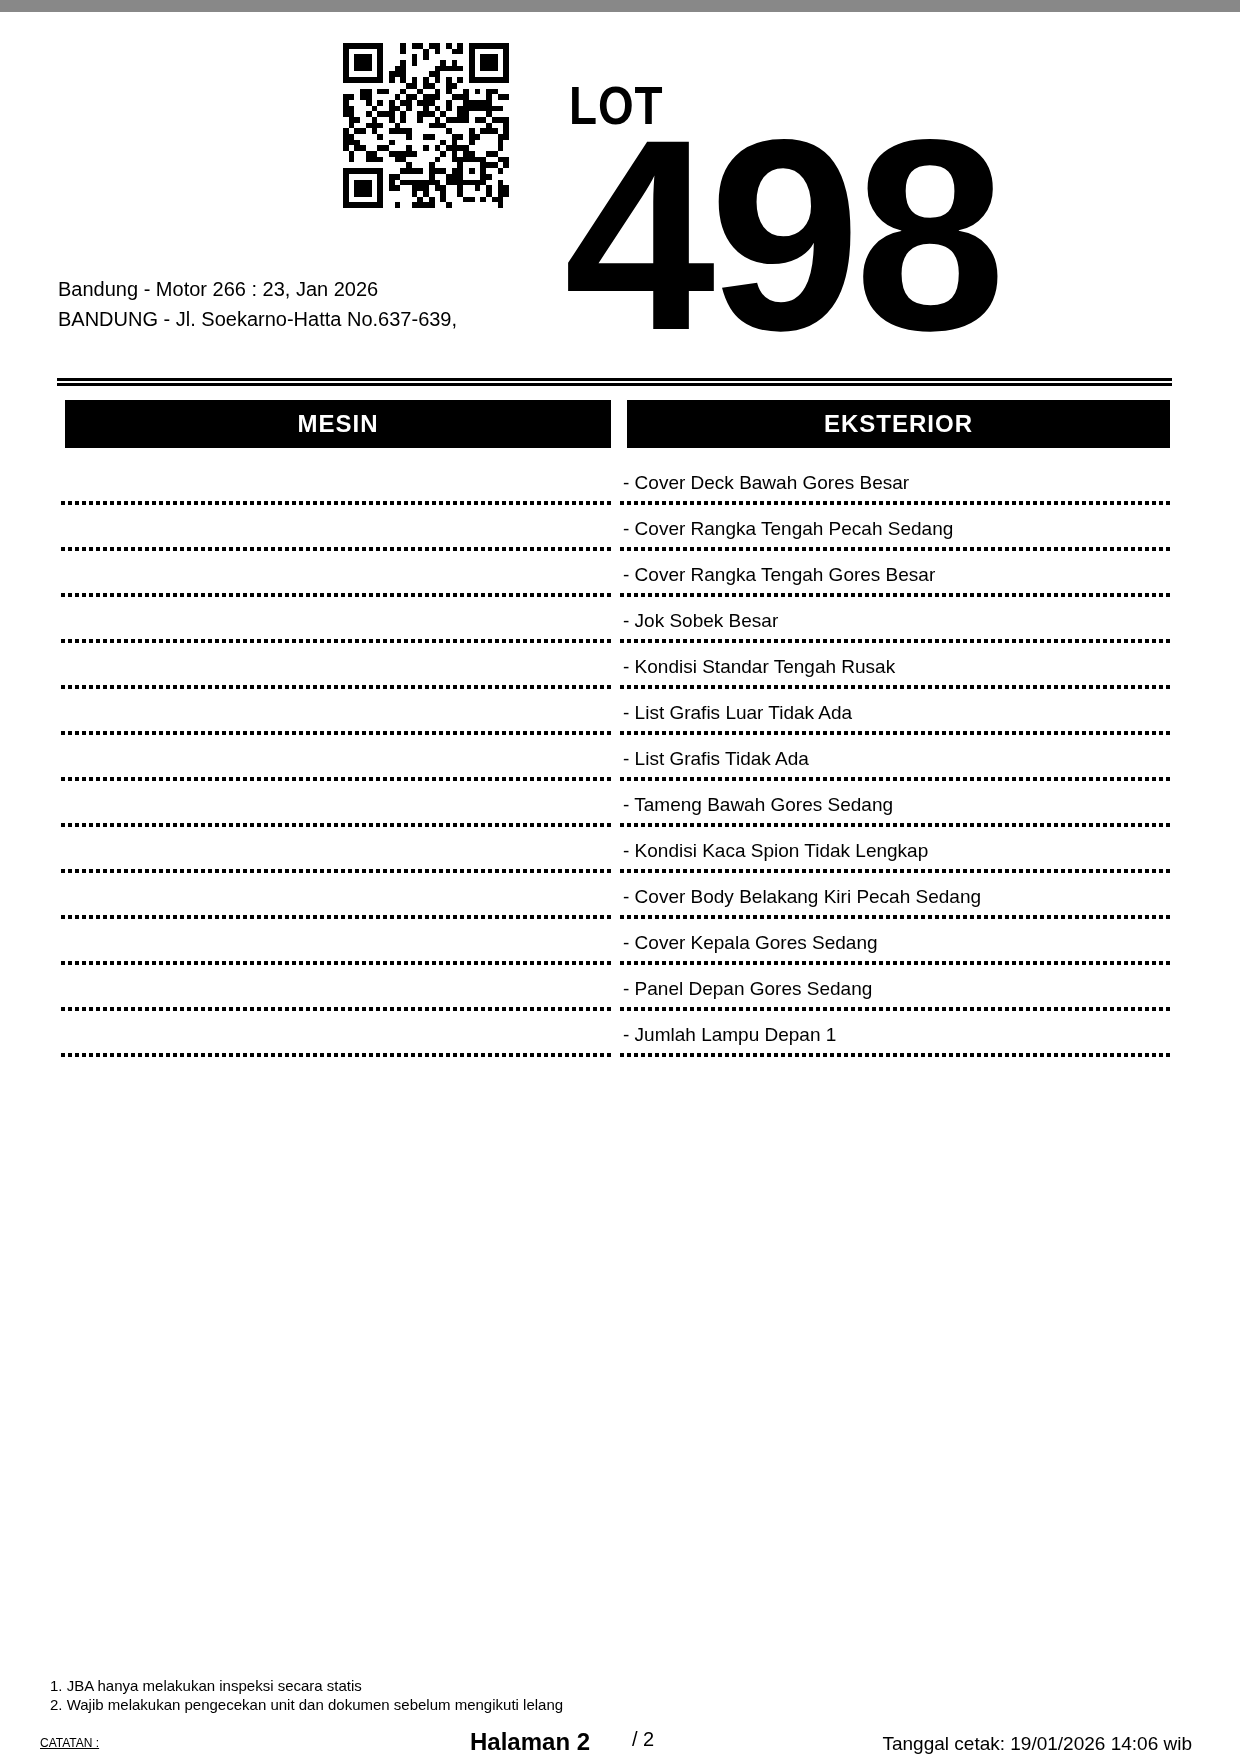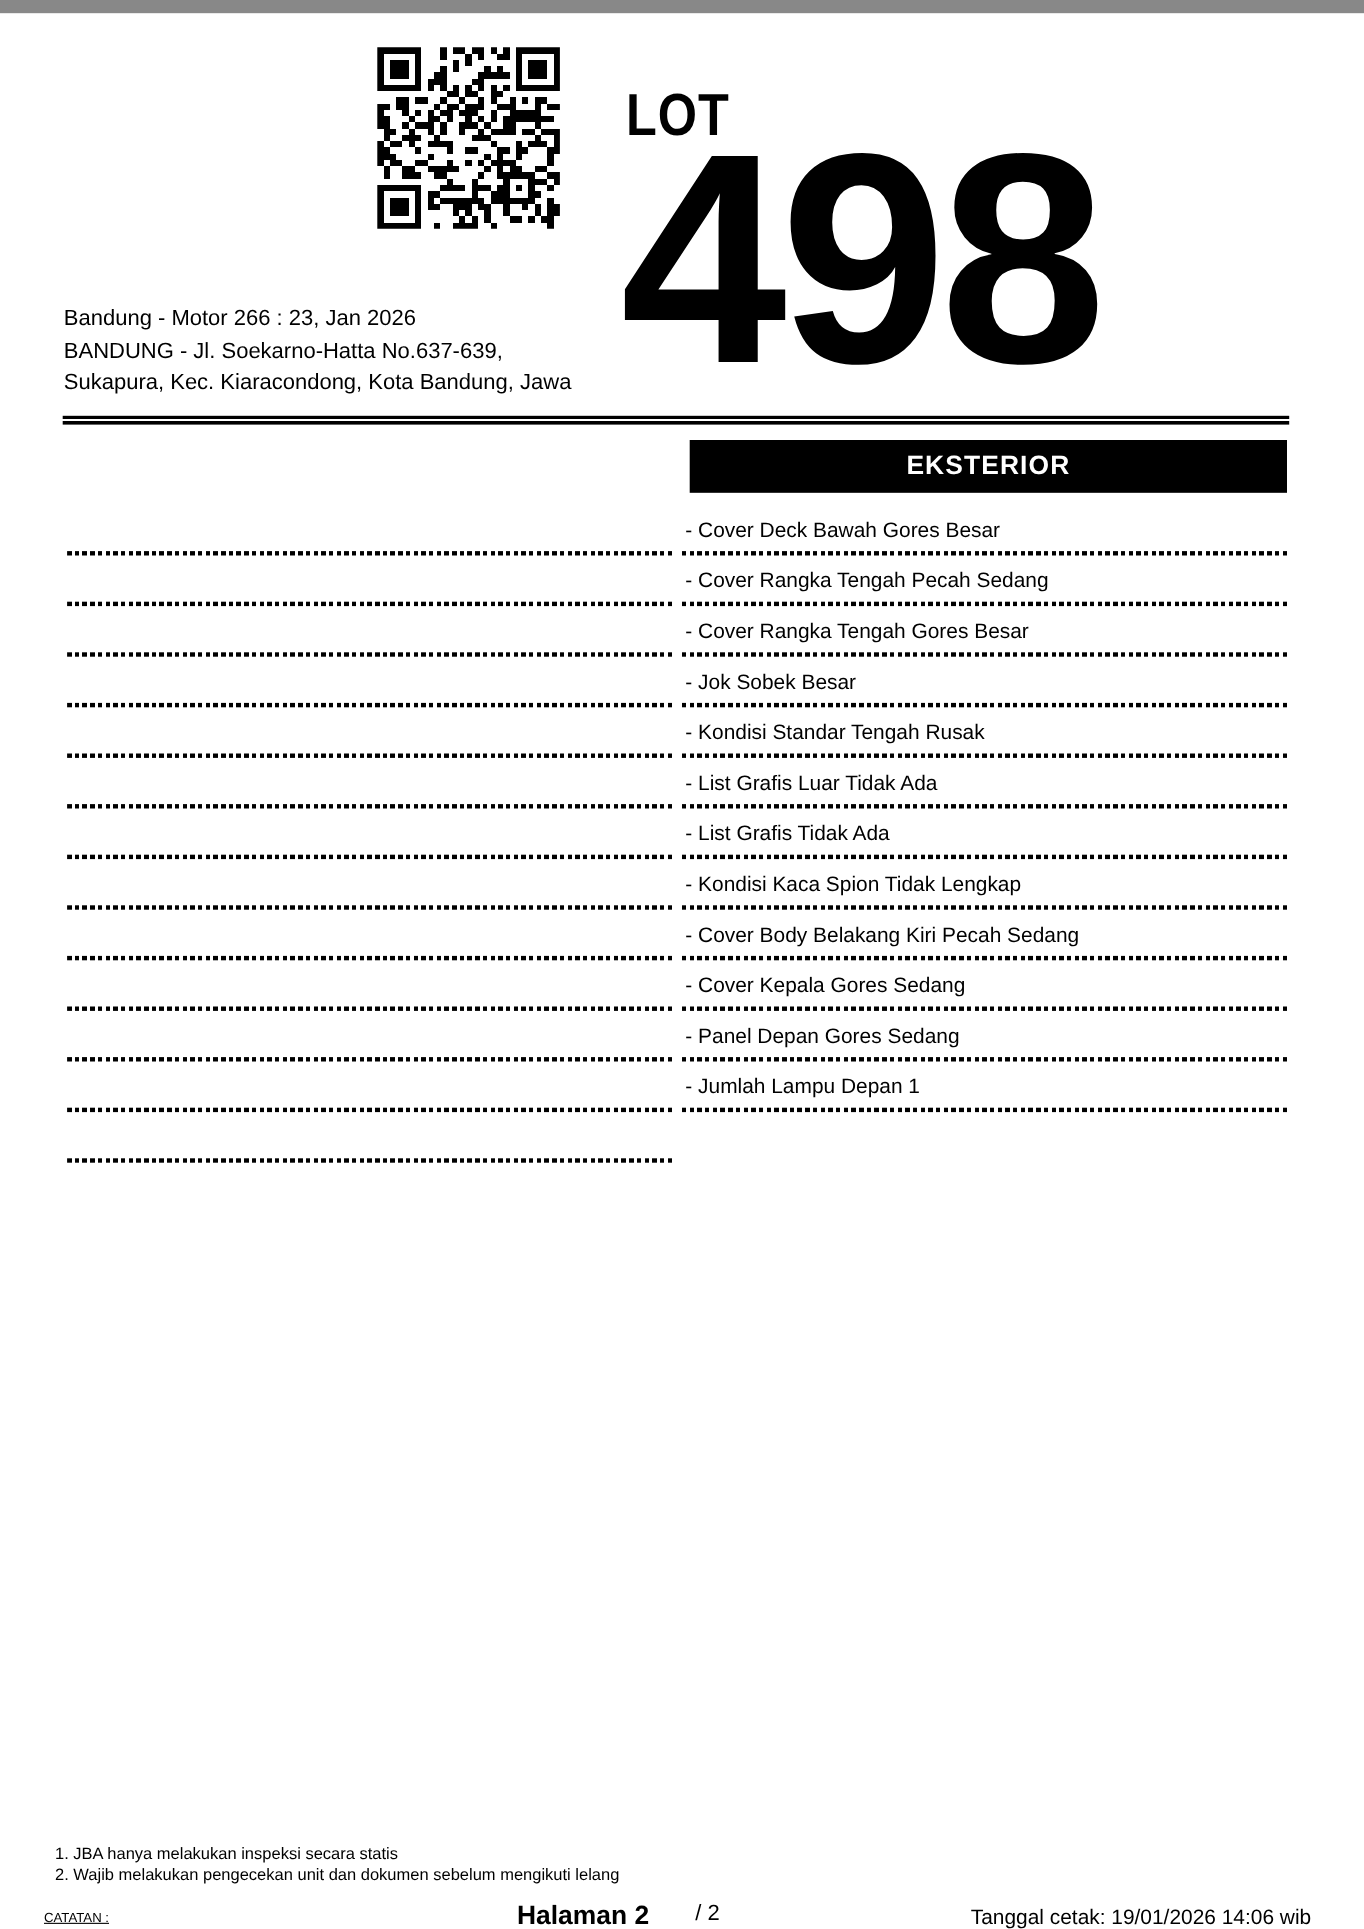--- a/index.html
+++ b/index.html
@@ -467,25 +467,25 @@
       <rect x="27" y="28" width="1" height="1" fill="#000000"></rect>
     </svg>
 
   <div class="lot-label">LOT</div>
 
   <div class="lot-number">498</div>
 
   <div class="address">
     <div>Bandung - Motor 266 : 23, Jan 2026</div>
     <div>BANDUNG - Jl. Soekarno-Hatta No.637-639,</div>
-    <div>Sukapura, Kec. Kiaracondong, Kota Bandung, Jawa</div>
   </div>
 
   <div class="double-rule"></div>
 
+  <div class="col-header mesin">MESIN</div>
 
   <div class="col-header eksterior">EKSTERIOR</div>
 
   <div class="list left" id="left-list">
       <div class="row">
         <span class="item-text"></span>
       </div>
       <div class="row">
         <span class="item-text"></span>
       </div>
@@ -538,20 +538,23 @@
         <span class="item-text">- Jok Sobek Besar</span>
       </div>
       <div class="row">
         <span class="item-text">- Kondisi Standar Tengah Rusak</span>
       </div>
       <div class="row">
         <span class="item-text">- List Grafis Luar Tidak Ada</span>
       </div>
       <div class="row">
         <span class="item-text">- List Grafis Tidak Ada</span>
+      </div>
+      <div class="row">
+        <span class="item-text">- Tameng Bawah Gores Sedang</span>
       </div>
       <div class="row">
         <span class="item-text">- Kondisi Kaca Spion Tidak Lengkap</span>
       </div>
       <div class="row">
         <span class="item-text">- Cover Body Belakang Kiri Pecah Sedang</span>
       </div>
       <div class="row">
         <span class="item-text">- Cover Kepala Gores Sedang</span>
       </div>

